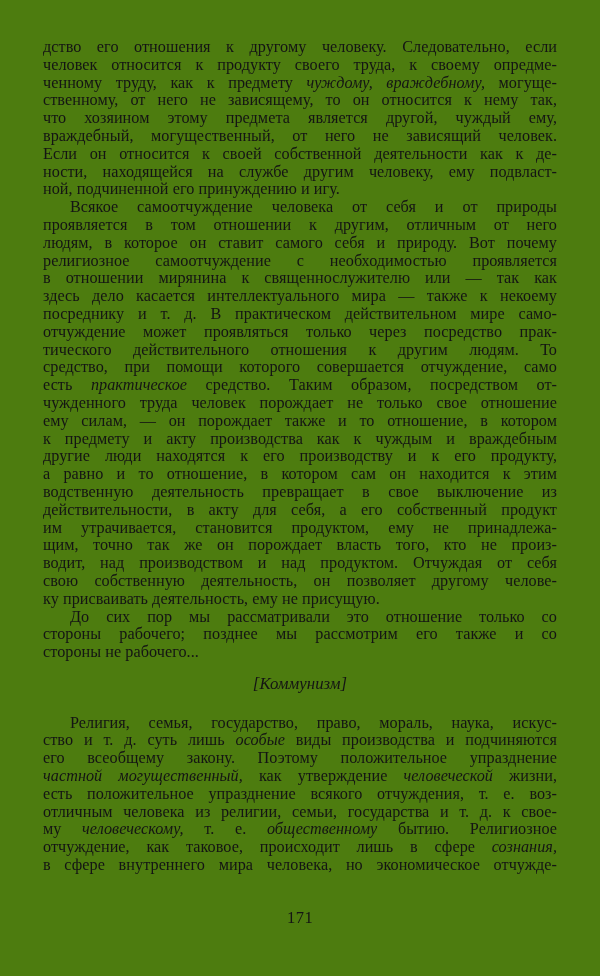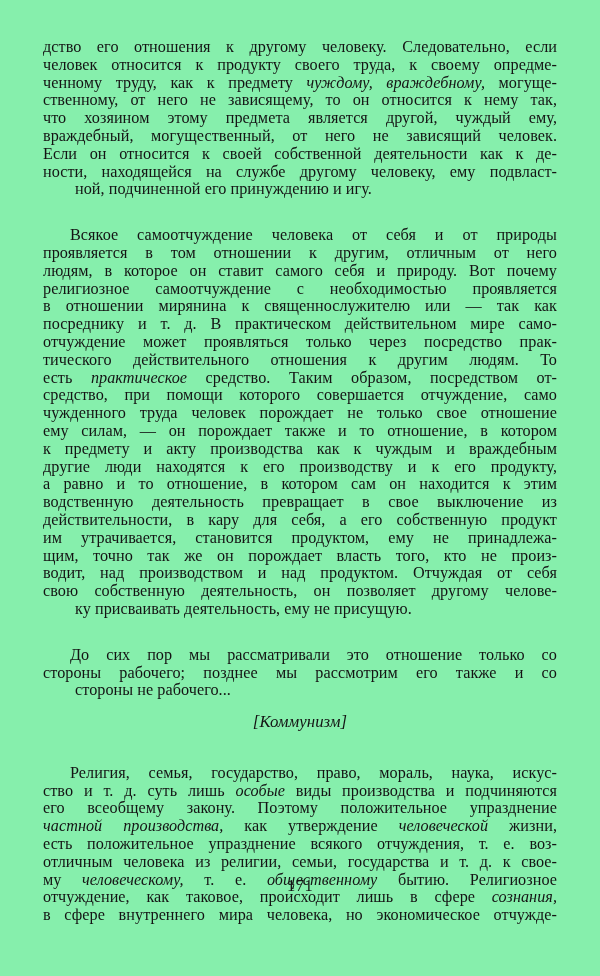--- a/index.html
+++ b/index.html
@@ -4,21 +4,21 @@
 <style>
   html,body { margin:0; padding:0; }
   body {
     width:600px; height:976px;
     background:#ffffff;
     font-family:"Liberation Serif","DejaVu Serif",serif;
   }
   .page {
     position:relative;
     width:600px; height:976px;
-    background:#86efac;
+    background:#4d7c0f;
     color:#141414;
     overflow:hidden;
   }
   .text-block {
     position:absolute;
     left:43px; top:39px;
     width:514px;
     font-size:16.2px;
     line-height:17.8px;
     font-weight:500;
@@ -28,87 +28,87 @@
     height:17.8px;
     overflow:hidden;
     text-align:justify;
     text-align-last:justify;
     -moz-text-align-last:justify;
     white-space:normal;
   }
   .line.pend {
     text-align:left;
     text-align-last:left;
-    margin-left:32px;
     -moz-text-align-last:left;
   }
-  .line.indent { text-indent:27px;margin-top:28px; }
+  .line.indent { text-indent:27px; }
   .heading {
     height:17.8px;
-    margin:13px 0 34px 0;
+    margin:13px 0 22px 0;
     text-align:center;
     text-align-last:center;
     font-style:italic;
     font-size:16.8px;
   }
   .page-number {
     position:absolute;
-    left:0; top:876px;
+    left:0; top:908px;
     width:100%;
     text-align:center;
     font-size:16.5px;
     letter-spacing:0.5px;
     color:#141414;
   }
   i { }
 </style>
 </head>
 <body>
 
 <div class="page">
   <div class="text-block">
       <div class="line">дство его отношения к другому человеку. Следовательно, если</div>
       <div class="line">человек относится к продукту своего труда, к своему опредме-</div>
       <div class="line">ченному труду, как к предмету <i>чуждому, враждебному,</i> могуще-</div>
       <div class="line">ственному, от него не зависящему, то он относится к нему так,</div>
       <div class="line">что хозяином этому предмета является другой, чуждый ему,</div>
       <div class="line">враждебный, могущественный, от него не зависящий человек.</div>
       <div class="line">Если он относится к своей собственной деятельности как к де-</div>
-      <div class="line">ности, находящейся на службе другому человеку, ему подвласт-</div>
+      <div class="line">ности, находящейся на службе другим человеку, ему подвласт-</div>
       <div class="line pend">ной, подчиненной его принуждению и игу.</div>
       <div class="line indent">Всякое самоотчуждение человека от себя и от природы</div>
       <div class="line">проявляется в том отношении к другим, отличным от него</div>
       <div class="line">людям, в которое он ставит самого себя и природу. Вот почему</div>
       <div class="line">религиозное самоотчуждение с необходимостью проявляется</div>
       <div class="line">в отношении мирянина к священнослужителю или — так как</div>
+      <div class="line">здесь дело касается интеллектуального мира — также к некоему</div>
       <div class="line">посреднику и т. д. В практическом действительном мире само-</div>
       <div class="line">отчуждение может проявляться только через посредство прак-</div>
       <div class="line">тического действительного отношения к другим людям. То</div>
+      <div class="line">средство, при помощи которого совершается отчуждение, само</div>
       <div class="line">есть <i>практическое</i> средство. Таким образом, посредством от-</div>
-      <div class="line">средство, при помощи которого совершается отчуждение, само</div>
       <div class="line">чужденного труда человек порождает не только свое отношение</div>
       <div class="line">ему силам, — он порождает также и то отношение, в котором</div>
       <div class="line">к предмету и акту производства как к чуждым и враждебным</div>
       <div class="line">другие люди находятся к его производству и к его продукту,</div>
       <div class="line">а равно и то отношение, в котором сам он находится к этим</div>
       <div class="line">водственную деятельность превращает в свое выключение из</div>
-      <div class="line">действительности, в кару для себя, а его собственную продукт</div>
+      <div class="line">действительности, в акту для себя, а его собственный продукт</div>
       <div class="line">им утрачивается, становится продуктом, ему не принадлежа-</div>
       <div class="line">щим, точно так же он порождает власть того, кто не произ-</div>
       <div class="line">водит, над производством и над продуктом. Отчуждая от себя</div>
       <div class="line">свою собственную деятельность, он позволяет другому челове-</div>
       <div class="line pend">ку присваивать деятельность, ему не присущую.</div>
       <div class="line indent">До сих пор мы рассматривали это отношение только со</div>
       <div class="line">стороны рабочего; позднее мы рассмотрим его также и со</div>
       <div class="line pend">стороны не рабочего...</div>
       <div class="heading">[Коммунизм]</div>
       <div class="line indent">Религия, семья, государство, право, мораль, наука, искус-</div>
       <div class="line">ство и т. д. суть лишь <i>особые</i> виды производства и подчиняются</div>
       <div class="line">его всеобщему закону. Поэтому положительное упразднение</div>
-      <div class="line"><i>частной производства,</i> как утверждение <i>человеческой</i> жизни,</div>
+      <div class="line"><i>частной могущественный,</i> как утверждение <i>человеческой</i> жизни,</div>
       <div class="line">есть положительное упразднение всякого отчуждения, т. е. воз-</div>
       <div class="line">отличным человека из религии, семьи, государства и т. д. к свое-</div>
       <div class="line">му <i>человеческому,</i> т. е. <i>общественному</i> бытию. Религиозное</div>
       <div class="line">отчуждение, как таковое, происходит лишь в сфере <i>сознания,</i></div>
       <div class="line">в сфере внутреннего мира человека, но экономическое отчужде-</div>
     </div>
   <div class="page-number">171</div>
 </div>
 
 </body></html>

